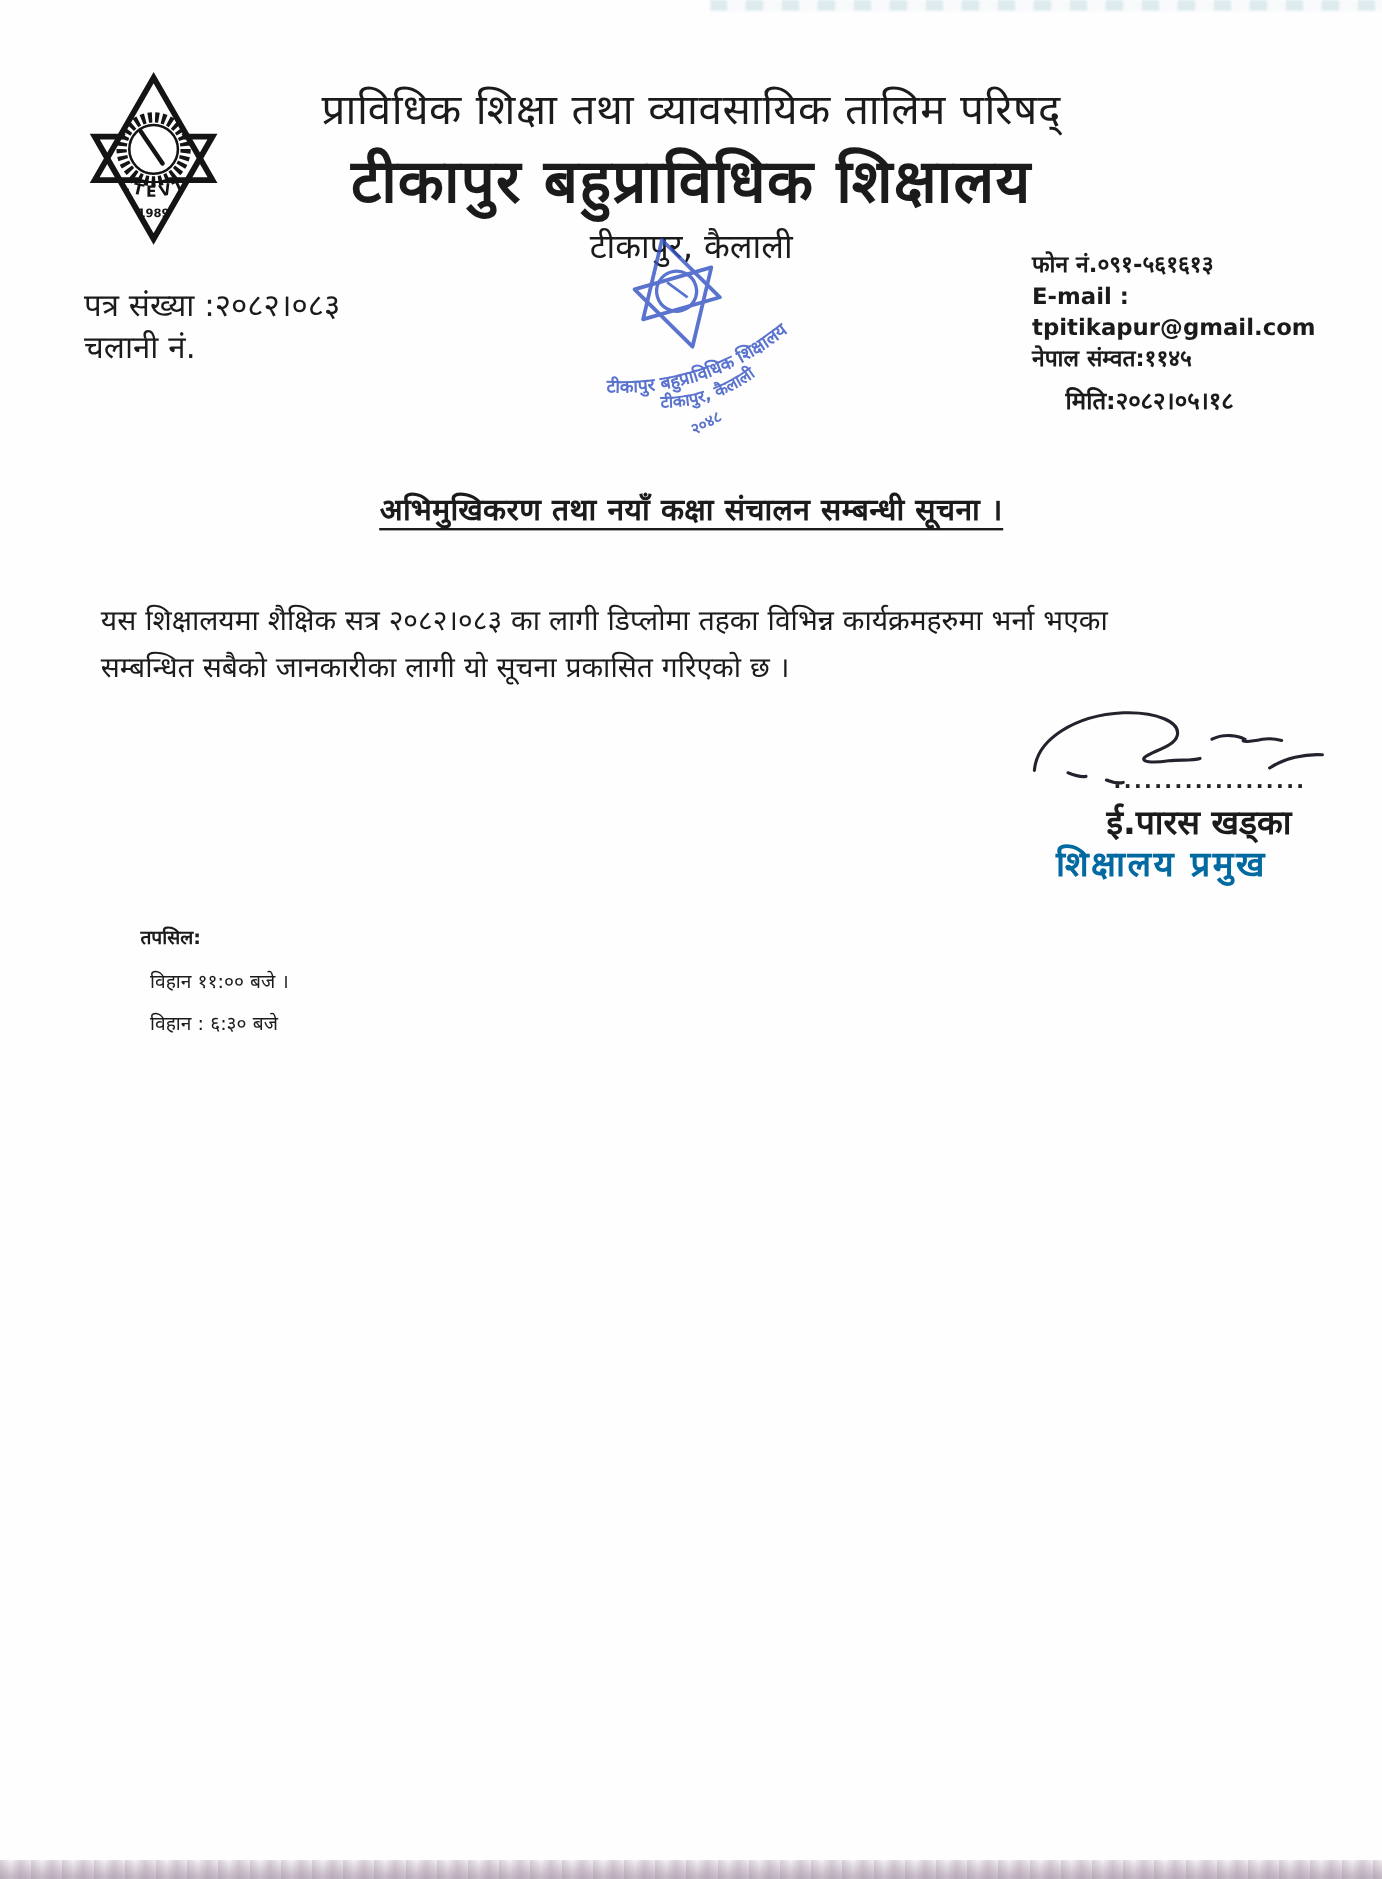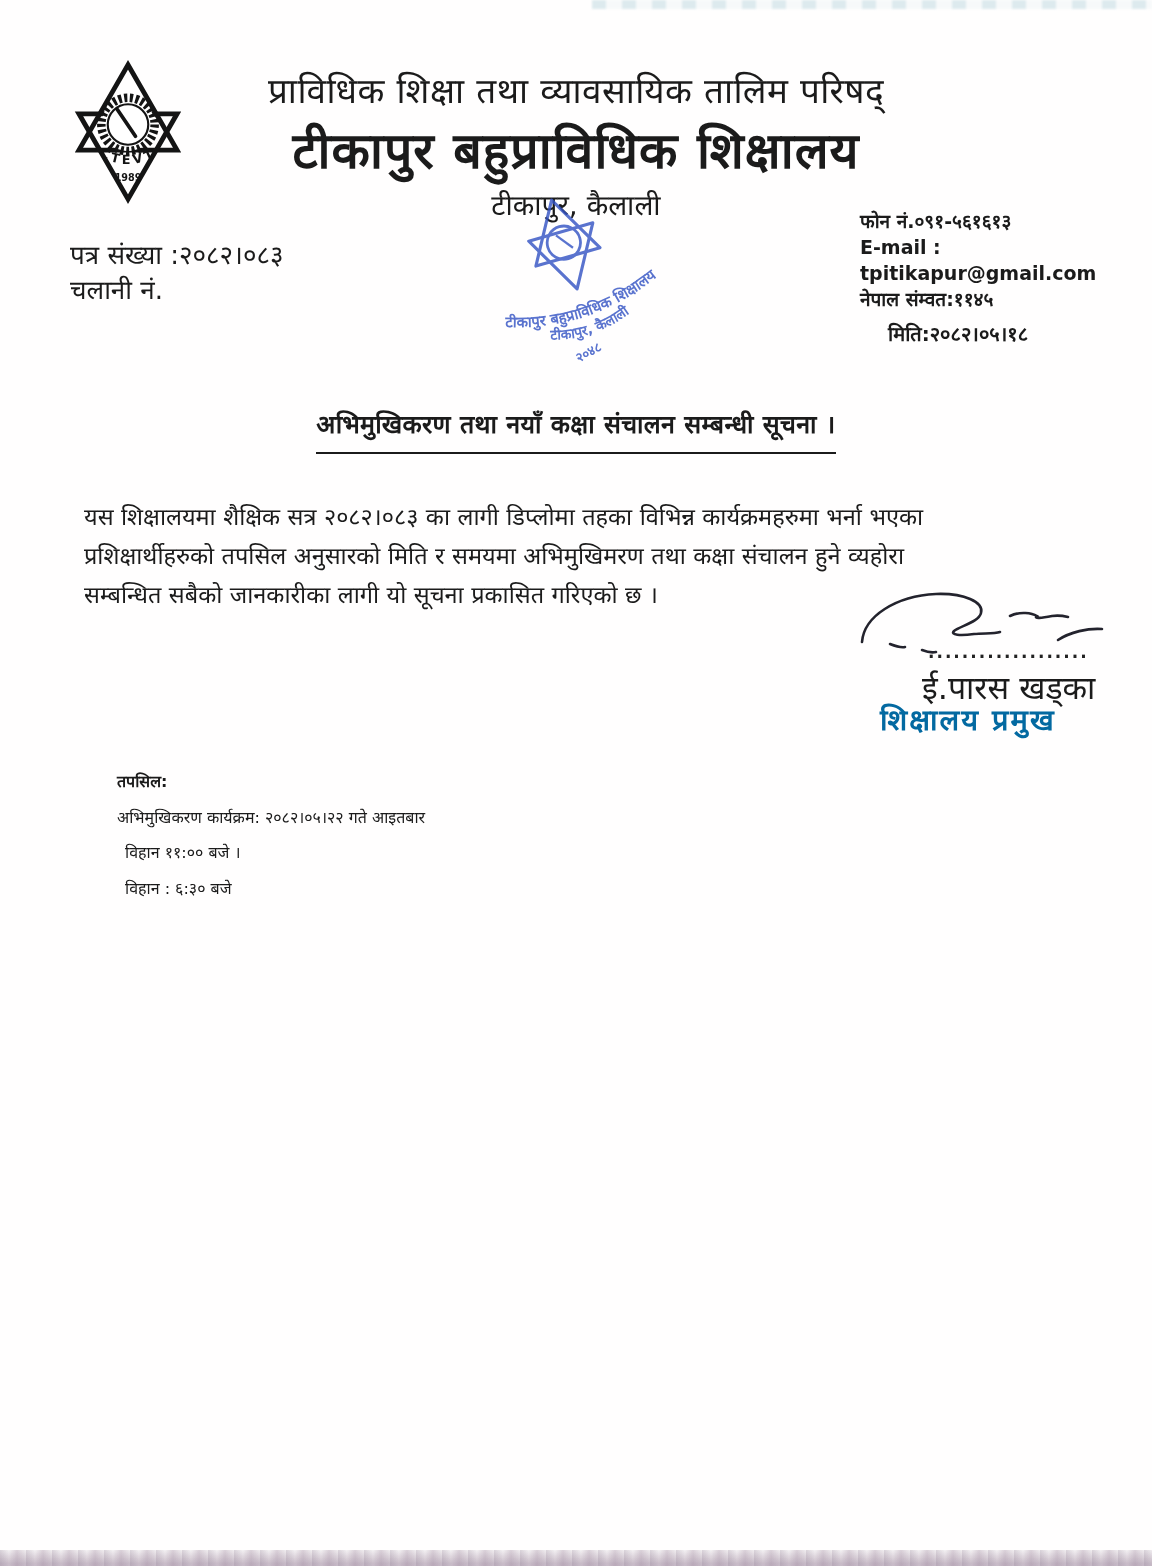--- a/index.html
+++ b/index.html
@@ -43,31 +43,31 @@
   .ref-block { position: absolute; left: 70px; top: 238px; font-size: 26px; line-height: 35px; }
   .contact-block { position: absolute; left: 860px; top: 208px; font-size: 19px; line-height: 26px; font-weight: 600; }
   .date-line { position: absolute; left: 888px; top: 320px; font-size: 20px; font-weight: 600; }
 
   .stamp { position: absolute; left: 462px; top: 190px; width: 220px; height: 185px; opacity: 0.88; }
 
   
   .subject-wrap { position: absolute; left: 0; right: 0; top: 406px; text-align: center; }
   .subject {
     display: inline-block; font-size: 25px; font-weight: 700;
-    border-bottom: 2.5px solid #1b1b1b; padding-bottom: 12px; letter-spacing: 0.3px;
+    border-bottom: 2.5px solid #1b1b1b; padding-bottom: 0; letter-spacing: 0.3px;
   }
 
   
   .body-par { position: absolute; left: 84px; top: 498px; width: 1006px; font-size: 23.5px; }
   .body-par .line { display: block; line-height: 39px; white-space: nowrap; }
 
   
   .sig-scribble { position: absolute; left: 848px; top: 586px; width: 262px; height: 72px; }
   .sig-dots { position: absolute; left: 928px; top: 642px; font-size: 17px; letter-spacing: 2px; font-weight: 700; color: #222; }
-  .sig-name { position: absolute; left: 922px; top: 665px; font-size: 32px; font-weight: 400; }
+  .sig-name { position: absolute; left: 922px; top: 665px; font-size: 28px; font-weight: 700; }
   .sig-title { position: absolute; left: 880px; top: 699px; font-size: 29px; font-weight: 800; letter-spacing: 2px; }
 
   
   .details { position: absolute; left: 88px; top: 764px; font-size: 16px; line-height: 35.5px; margin-left: 29px; }
   .details .heading { font-weight: 700; }
   .details .dline { display: block; }
   .details .indent { padding-left: 8px; }
 </style>
 </head>
 <body>
@@ -123,39 +123,37 @@
       <text x="106" y="182" font-size="14" font-weight="700" fill="#3353c4" stroke="none" text-anchor="middle" transform="rotate(-12 106 182)" font-family="'DejaVu Sans', sans-serif">२०४८</text>
     </g>
   </svg>
 
   <div class="subject-wrap">
     <span class="subject">अभिमुखिकरण तथा नयाँ कक्षा संचालन सम्बन्धी सूचना ।</span>
   </div>
 
   <div class="body-par">
     <span class="line">यस शिक्षालयमा शैक्षिक सत्र २०८२।०८३ का लागी डिप्लोमा तहका विभिन्न कार्यक्रमहरुमा भर्ना भएका</span>
-    <span class="line">प्रशिक्षार्थीहरुको तपसिल अनुसारको मिति र समयमा अभिमुखिमरण तथा  कक्षा संचालन हुने व्यहोरा</span>
     <span class="line">सम्बन्धित सबैको जानकारीका लागी यो सूचना प्रकासित गरिएको छ ।</span>
   </div>
 
   <svg class="sig-scribble" viewBox="0 0 262 72" aria-hidden="true">
     <g fill="none" stroke="#23232d" stroke-width="2.6" stroke-linecap="round">
       <path d="M 14,56 C 16,30 48,10 88,8 C 116,7 136,16 133,27 C 131,36 112,40 106,45 C 102,49 112,50 126,48 C 136,47 146,48 152,46"></path>
       <path d="M 162,30 C 172,25 184,27 189,30 C 185,33 194,32 204,30 C 210,29 216,30 220,31"></path>
       <path d="M 210,54 C 222,46 240,42 254,43"></path>
       <path d="M 42,58 C 47,60 52,62 57,61"></path>
       <path d="M 74,64 C 79,66 84,67 88,66"></path>
     </g>
   </svg>
   <div class="sig-dots">...................</div>
   <div class="sig-name">ई.पारस खड्का</div>
   <div class="sig-title" style="color: #0369a1;">शिक्षालय प्रमुख</div>
 
   <div class="details">
     <span class="dline heading">तपसिल:</span>
-    <span class="dline">अभिमुखिकरण कार्यक्रम: २०८२।०५।२२ गते आइतबार</span>
     <span class="dline indent">विहान ११:०० बजे ।</span>
     <span class="dline indent">विहान :  ६:३० बजे</span>
   </div>
 
   <div class="scan-edge-top"></div>
   <div class="scan-edge-bottom"></div>
 </div>
 
 </body></html>

